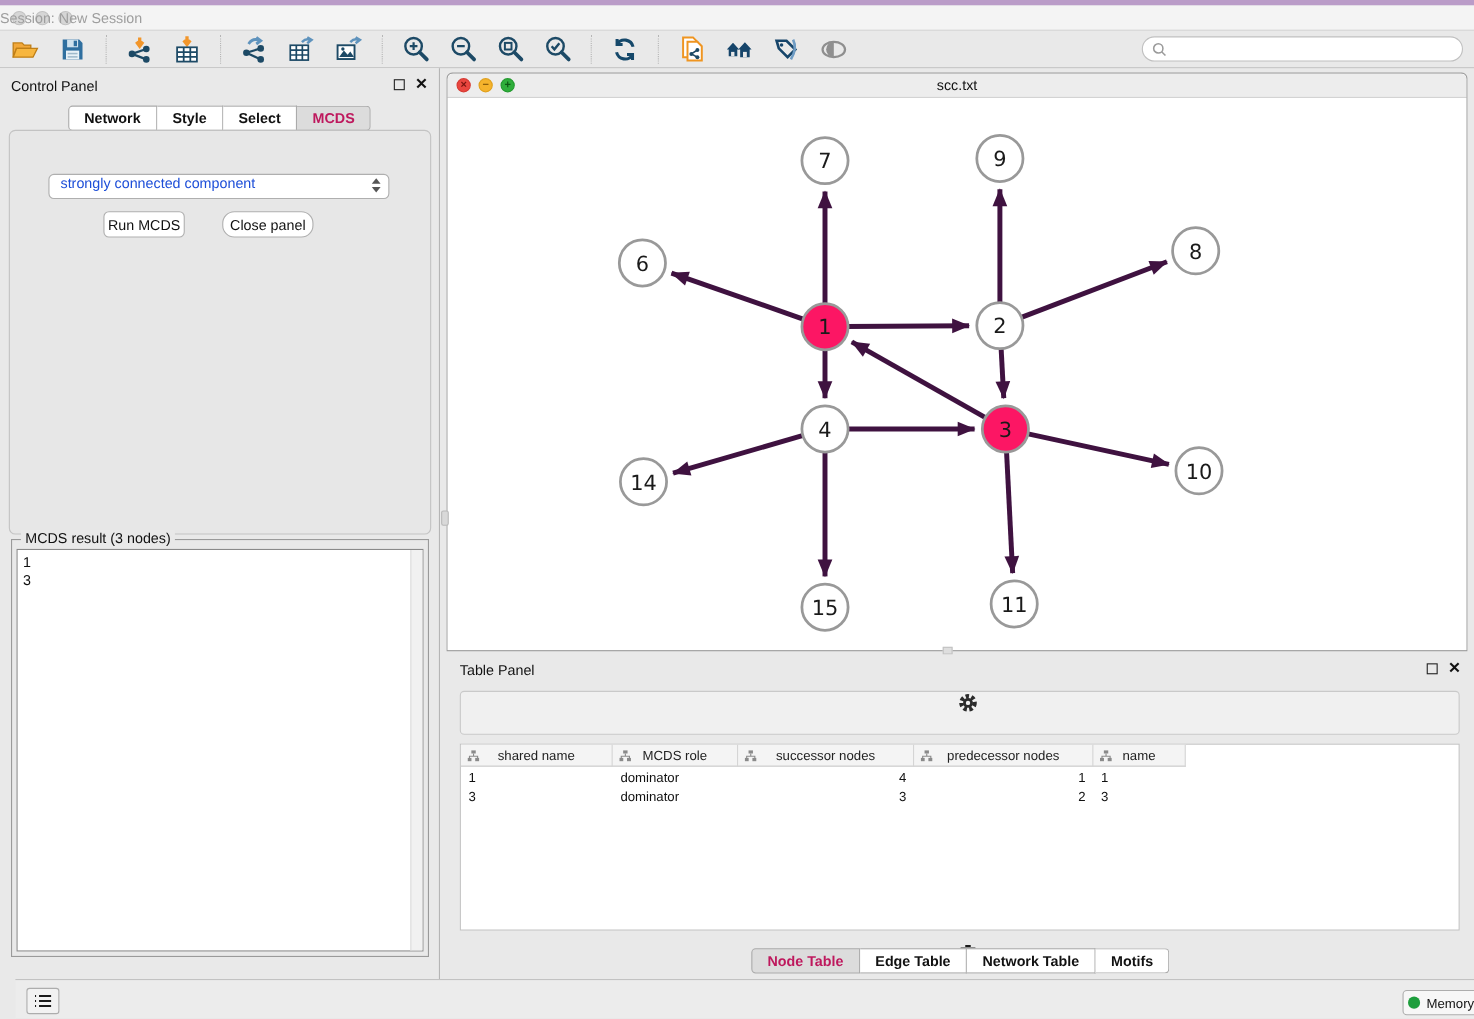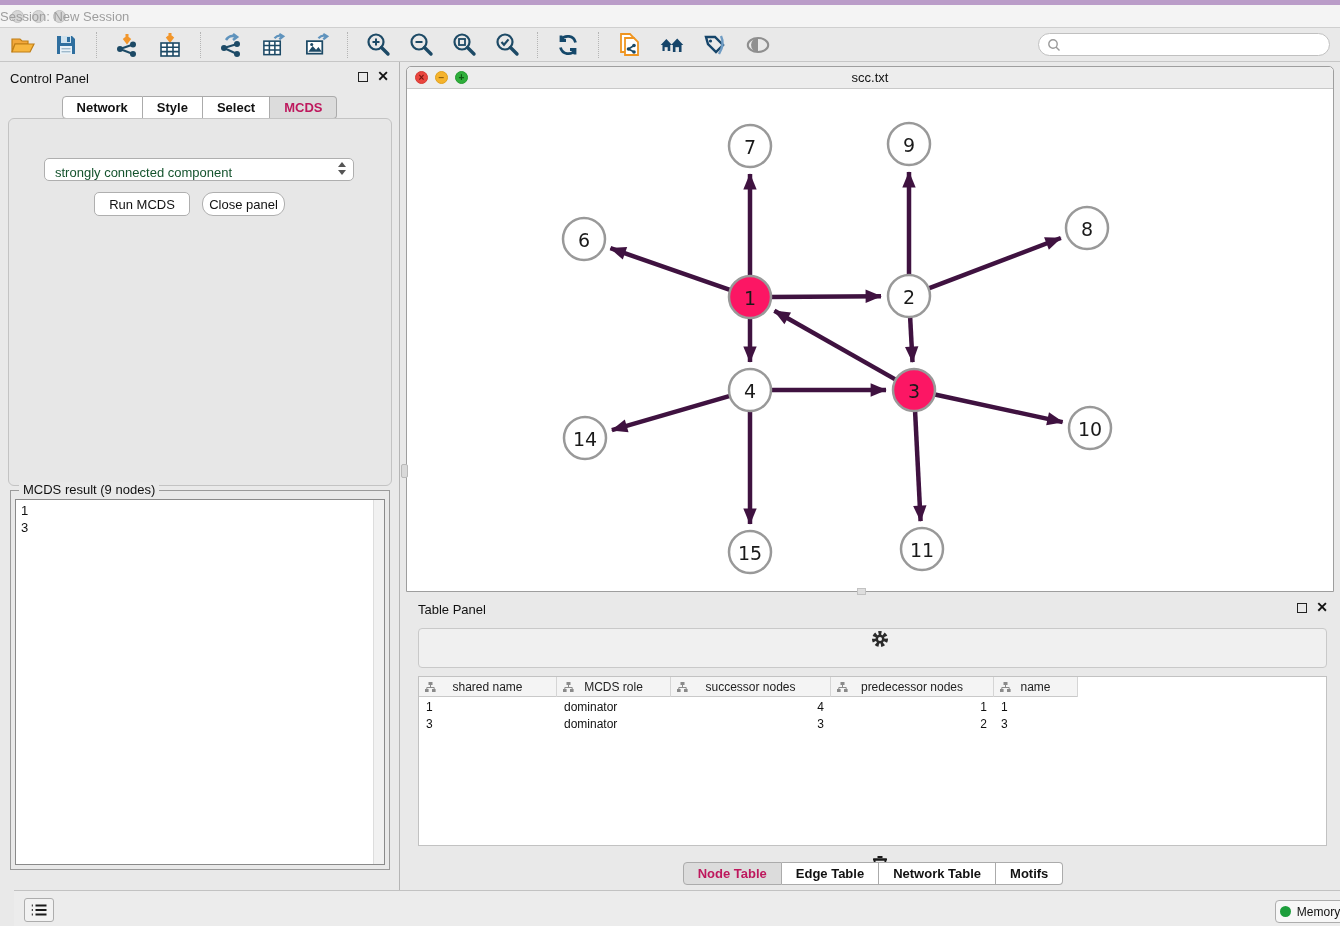--- a/index.html
+++ b/index.html
@@ -29,26 +29,26 @@
   .ic-close { font-size:14px; font-weight:bold; color:#111; line-height:11px; }
 
   .cp-tabs { position:absolute; left:0; top:34px; width:100%; display:flex; justify-content:center; }
   .seg { height:23px; padding:0 14px; display:flex; align-items:center; font-size:13px; font-weight:700; background:#fff; border:1px solid #ababab; border-left:none; color:#111; }
   .seg:first-child { border-left:1px solid #ababab; border-radius:4px 0 0 4px; }
   .seg:last-child { border-radius:0 4px 4px 0; }
   .seg.sel-gray { background:#dcdcdc; color:#be185d; }
 
   .cp-box { position:absolute; left:8px; top:56px; width:384px; height:368px; border:1px solid #c3c3c3; border-radius:6px; background:#e7e7e7; }
   .opt-label { position:absolute; left:0; width:100%; top:74px; text-align:center; font-size:13px; color:#111; }
-  .dropdown { position:absolute; left:44px; top:96px; width:310px; height:23px; background:#fff; border:1px solid #afafaf; border-radius:5px; display:flex; align-items:flex-end; padding-left:10px; font-size:13px; color:#14532d; }
+  .dropdown { position:absolute; left:44px; top:96px; width:310px; height:23px; background:#fff; border:1px solid #afafaf; border-radius:5px; display:flex; align-items:flex-start; padding-left:10px; font-size:13px; color:#1d4ed8; }
   .dd-stepper { position:absolute; right:7px; top:3px; display:flex; flex-direction:column; gap:3px; }
   .dd-up { width:0; height:0; border-left:4px solid transparent; border-right:4px solid transparent; border-bottom:5px solid #555; }
   .dd-down { width:0; height:0; border-left:4px solid transparent; border-right:4px solid transparent; border-top:5px solid #555; }
   .cp-btn { position:absolute; top:130px; height:24px; background:#fff; border:1px solid #afafaf; border-radius:5px; font-size:13px; color:#111; display:flex; align-items:center; justify-content:center; }
-  .btn-run { left:94px; width:96px;text-align:center; }
+  .btn-run { left:94px; width:74px;text-align:center; }
   .btn-close { left:202px; width:83px;border-radius:11px; }
 
   .result-fieldset { position:absolute; left:10px; top:428px; width:380px; height:380px; border:1px solid #9a9a9a; background:#e9e9e9; }
   .result-legend { position:absolute; left:8px; top:-9px; background:#e9e9e9; padding:0 4px; font-size:13px; color:#111; }
   .result-text { position:absolute; left:4px; top:8px; right:4px; bottom:4px; background:#fff; border:1px solid #8a8a8a; font-size:13px; color:#111; padding:2px 5px; line-height:17px; white-space:pre-line; }
   .result-scroll { position:absolute; right:5px; top:9px; bottom:5px; width:11px; background:#f1f1f1; border-left:1px solid #ddd; }
 
   
   .net-window { left:406px; top:66px; width:928px; height:526px; background:#fff; border:1px solid #9e9e9e; border-radius:5px 5px 0 0; }
   .net-titlebar { position:absolute; left:0; top:0; width:100%; height:22px; background:#ededed; border-bottom:1px solid #c9c9c9; border-radius:5px 5px 0 0; }
@@ -253,21 +253,21 @@
     <span>strongly connected component</span>
     <span class="dd-stepper">
         <span class="dd-up"></span>
         <span class="dd-down"></span>
       </span>
   </div>
   <div class="cp-btn btn-run">Run MCDS</div>
   <div class="cp-btn btn-close">Close panel</div>
 
   <div class="result-fieldset">
-    <span class="result-legend">MCDS result (9 nodes)</span>
+    <span class="result-legend">MCDS result (3 nodes)</span>
     <div class="result-text" id="result-text">1
 3</div>
     <div class="result-scroll"></div>
   </div>
 </div>
 
 <div class="abs net-window">
   <div class="net-titlebar">
     <div class="net-tl">
       <span class="mac mac-close">×</span>

